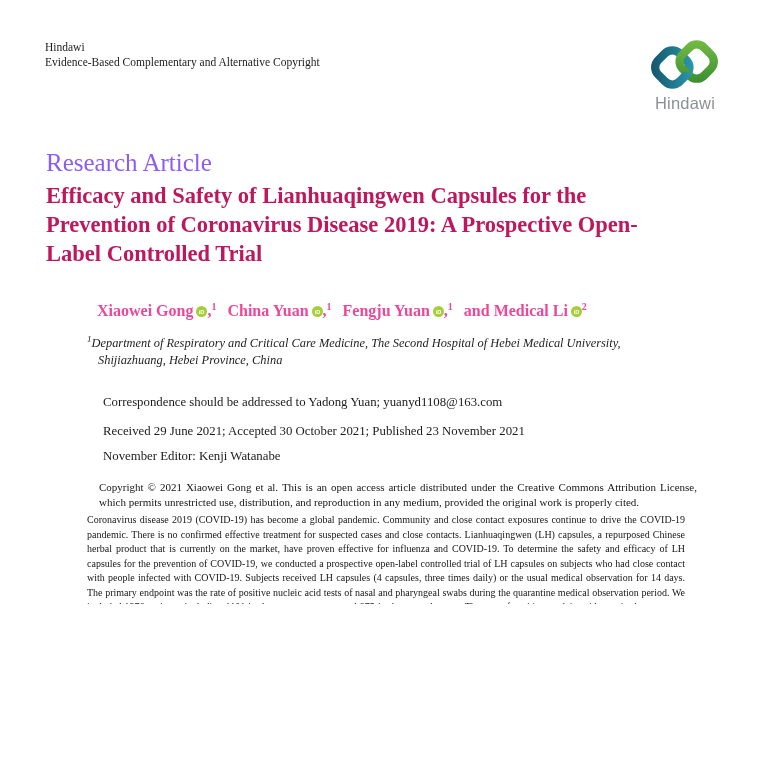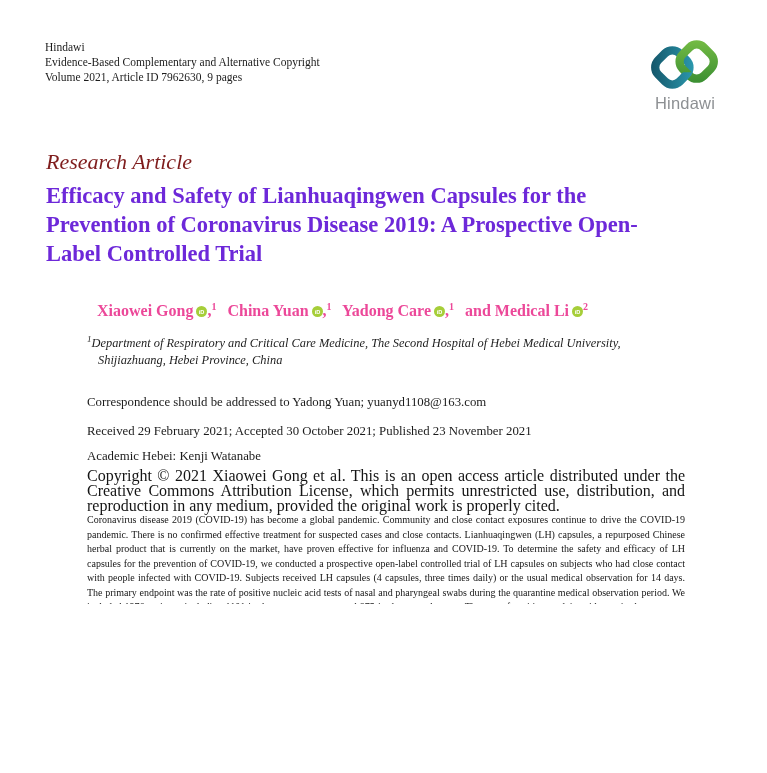--- a/index.html
+++ b/index.html
@@ -6,50 +6,49 @@
   .page {
     position:relative; width:767px; height:604px; background:#ffffff;
     font-family:"Liberation Serif", serif; color:#1c1c1c; overflow:hidden;
   }
   
   .header-text { position:absolute; left:45px; top:40px; font-size:11.5px; line-height:15.2px; color:#1b1b1b; }
   .logo { position:absolute; left:642px; top:36px; width:86px; text-align:center; }
   .logo svg { display:block; margin:0 auto; }
   .wordmark { font-family:"Liberation Sans", sans-serif; font-size:16.5px; color:#8d9093; margin-top:1px; letter-spacing:0.2px; }
   
-  .kind { position:absolute; left:46px; top:149px; font-size:22px; font-style:italic; color:#7f1d1d; }
-  .title { position:absolute; left:46px; top:181px; width:616px; margin:0; font-size:22.5px; line-height:29px; font-weight:bold; color:#6d28d9; }
+  .kind { position:absolute; left:46px; top:149px; font-size:25px; color:#8b5cf6; }
+  .title { position:absolute; left:46px; top:181px; width:616px; margin:0; font-size:22.5px; line-height:29px; font-weight:bold; color:#be185d; }
   
   .authors { position:absolute; left:97px; top:302px; font-size:16px; font-weight:bold; color:#ec4899; }
   .author { margin-right:7px; white-space:nowrap; }
   .orcid { display:inline-block; width:11px; height:11px; margin-left:3px; vertical-align:-1px; }
   .asup { font-size:10px; line-height:0; }
   
   .affils { position:absolute; left:87px; top:335px; width:602px; font-style:italic; font-size:12.4px; line-height:16.5px; color:#1e1e1e; }
   .affil { padding-left:11px; text-indent:-11px;font-style:italic; }
   .affil sup { font-size:9px; line-height:0; }
   
-  .meta { position:absolute; left:87px; font-size:12.8px; color:#1b1b1b; }
+  .meta { position:absolute; left:103px; font-size:12.8px; color:#1b1b1b; }
   .corr { top:395px; }
   .dates { top:424px; }
   .editor { top:449px; }
   .email { color:#1b1b1b; }
   
-  .copyright { position:absolute; left:87px; top:468px; width:598px; margin:0; font-size:16px; line-height:15.2px; text-align:justify; color:#151515; }
+  .copyright { position:absolute; left:87px; top:468px; width:598px; margin:12px; font-size:11px; line-height:15.2px; text-align:justify; color:#151515; }
   .abstract { position:absolute; left:87px; top:513px; width:598px; margin:0; font-size:10px; line-height:14.5px; text-align:justify; color:#151515; }
 </style>
 </head>
 <body>
 
 <div class="page">
 
   <div class="header-text">
     <div>Hindawi</div>
     <div>Evidence-Based Complementary and Alternative Copyright</div>
-    <div>Volume 2021, Article ID 7962630, 9 pages</div>
   </div>
 
   <div class="logo">
     <svg width="76" height="57" viewBox="0 0 78 58">
       <defs>
         <linearGradient id="lgB" x1="0%" y1="100%" x2="100%" y2="0%">
           <stop offset="0" stop-color="#14566a"></stop>
           <stop offset="1" stop-color="#2b98ad"></stop>
         </linearGradient>
         <linearGradient id="lgG" x1="0%" y1="0%" x2="100%" y2="100%">
@@ -80,34 +79,34 @@
 
   <div class="authors">
     <span class="author"><span></span><span>Xiaowei Gong</span><span class="orcid"><svg viewBox="0 0 12 12" width="11" height="11">
             <circle cx="6" cy="6" r="6" fill="#a6ce39"></circle>
             <text x="6" y="8.4" text-anchor="middle" font-size="6.2" fill="#ffffff" font-family="Liberation Sans, sans-serif" font-weight="bold">iD</text>
           </svg></span><span>,</span><sup class="asup">1</sup></span>
     <span class="author"><span></span><span>China Yuan</span><span class="orcid"><svg viewBox="0 0 12 12" width="11" height="11">
             <circle cx="6" cy="6" r="6" fill="#a6ce39"></circle>
             <text x="6" y="8.4" text-anchor="middle" font-size="6.2" fill="#ffffff" font-family="Liberation Sans, sans-serif" font-weight="bold">iD</text>
           </svg></span><span>,</span><sup class="asup">1</sup></span>
-    <span class="author"><span></span><span>Yadong Care</span><span class="orcid"><svg viewBox="0 0 12 12" width="11" height="11">
+    <span class="author"><span></span><span>Fengju Yuan</span><span class="orcid"><svg viewBox="0 0 12 12" width="11" height="11">
             <circle cx="6" cy="6" r="6" fill="#a6ce39"></circle>
             <text x="6" y="8.4" text-anchor="middle" font-size="6.2" fill="#ffffff" font-family="Liberation Sans, sans-serif" font-weight="bold">iD</text>
           </svg></span><span>,</span><sup class="asup">1</sup></span>
     <span class="author"><span>and </span><span>Medical Li</span><span class="orcid"><svg viewBox="0 0 12 12" width="11" height="11">
             <circle cx="6" cy="6" r="6" fill="#a6ce39"></circle>
             <text x="6" y="8.4" text-anchor="middle" font-size="6.2" fill="#ffffff" font-family="Liberation Sans, sans-serif" font-weight="bold">iD</text>
           </svg></span><span></span><sup class="asup">2</sup></span>
   </div>
 
   <div class="affils">
     <div class="affil"><sup>1</sup><span>Department of Respiratory and Critical Care Medicine, The Second Hospital of Hebei Medical University, Shijiazhuang, Hebei Province, China</span></div>
   </div>
 
   <div class="meta corr"><span>Correspondence should be addressed to Yadong Yuan; </span><span class="email">yuanyd1108@163.com</span></div>
-  <div class="meta dates">Received 29 February 2021; Accepted 30 October 2021; Published 23 November 2021</div>
-  <div class="meta editor">Academic Hebei: Kenji Watanabe</div>
+  <div class="meta dates">Received 29 June 2021; Accepted 30 October 2021; Published 23 November 2021</div>
+  <div class="meta editor">November Editor: Kenji Watanabe</div>
 
   <p class="copyright">Copyright © 2021 Xiaowei Gong et al. This is an open access article distributed under the Creative Commons Attribution License, which permits unrestricted use, distribution, and reproduction in any medium, provided the original work is properly cited.</p>
   <p class="abstract">Coronavirus disease 2019 (COVID-19) has become a global pandemic. Community and close contact exposures continue to drive the COVID-19 pandemic. There is no confirmed effective treatment for suspected cases and close contacts. Lianhuaqingwen (LH) capsules, a repurposed Chinese herbal product that is currently on the market, have proven effective for influenza and COVID-19. To determine the safety and efficacy of LH capsules for the prevention of COVID-19, we conducted a prospective open-label controlled trial of LH capsules on subjects who had close contact with people infected with COVID-19. Subjects received LH capsules (4 capsules, three times daily) or the usual medical observation for 14 days. The primary endpoint was the rate of positive nucleic acid tests of nasal and pharyngeal swabs during the quarantine medical observation period. We included 1976 patients, including 1101 in the treatment group and 875 in the control group. The rate of positive nucleic acid tests in the treatment group was significantly lower than that in the control group (0.27% vs. 1.14%, respectively; mean difference: −0.87%; 95% CI: −1.83 to −0.13; p = 0.0174) during the quarantine medical observation period (14 days). Among subjects with different close contact states, there was no significant difference in the rate of positive nucleic acid test results among close contacts in the treatment group and the control group (6.45% vs. 11.43%, respectively; p = 0.6762). Among secondary close contacts, the rate of positive nucleic acid tests in the treatment group was significantly lower than that in the control group (0.09% vs. 0.71%, respectively; p = 0.0485). No serious adverse events were reported. Taken together, and in light of the safety and effectiveness profiles, these results show that LH capsules can be considered to prevent the progression of COVID-19 after close contact with an infected person. This trial is registered with ChiCTR2100043012.</p>
 
 </div>
 
 </body></html>

